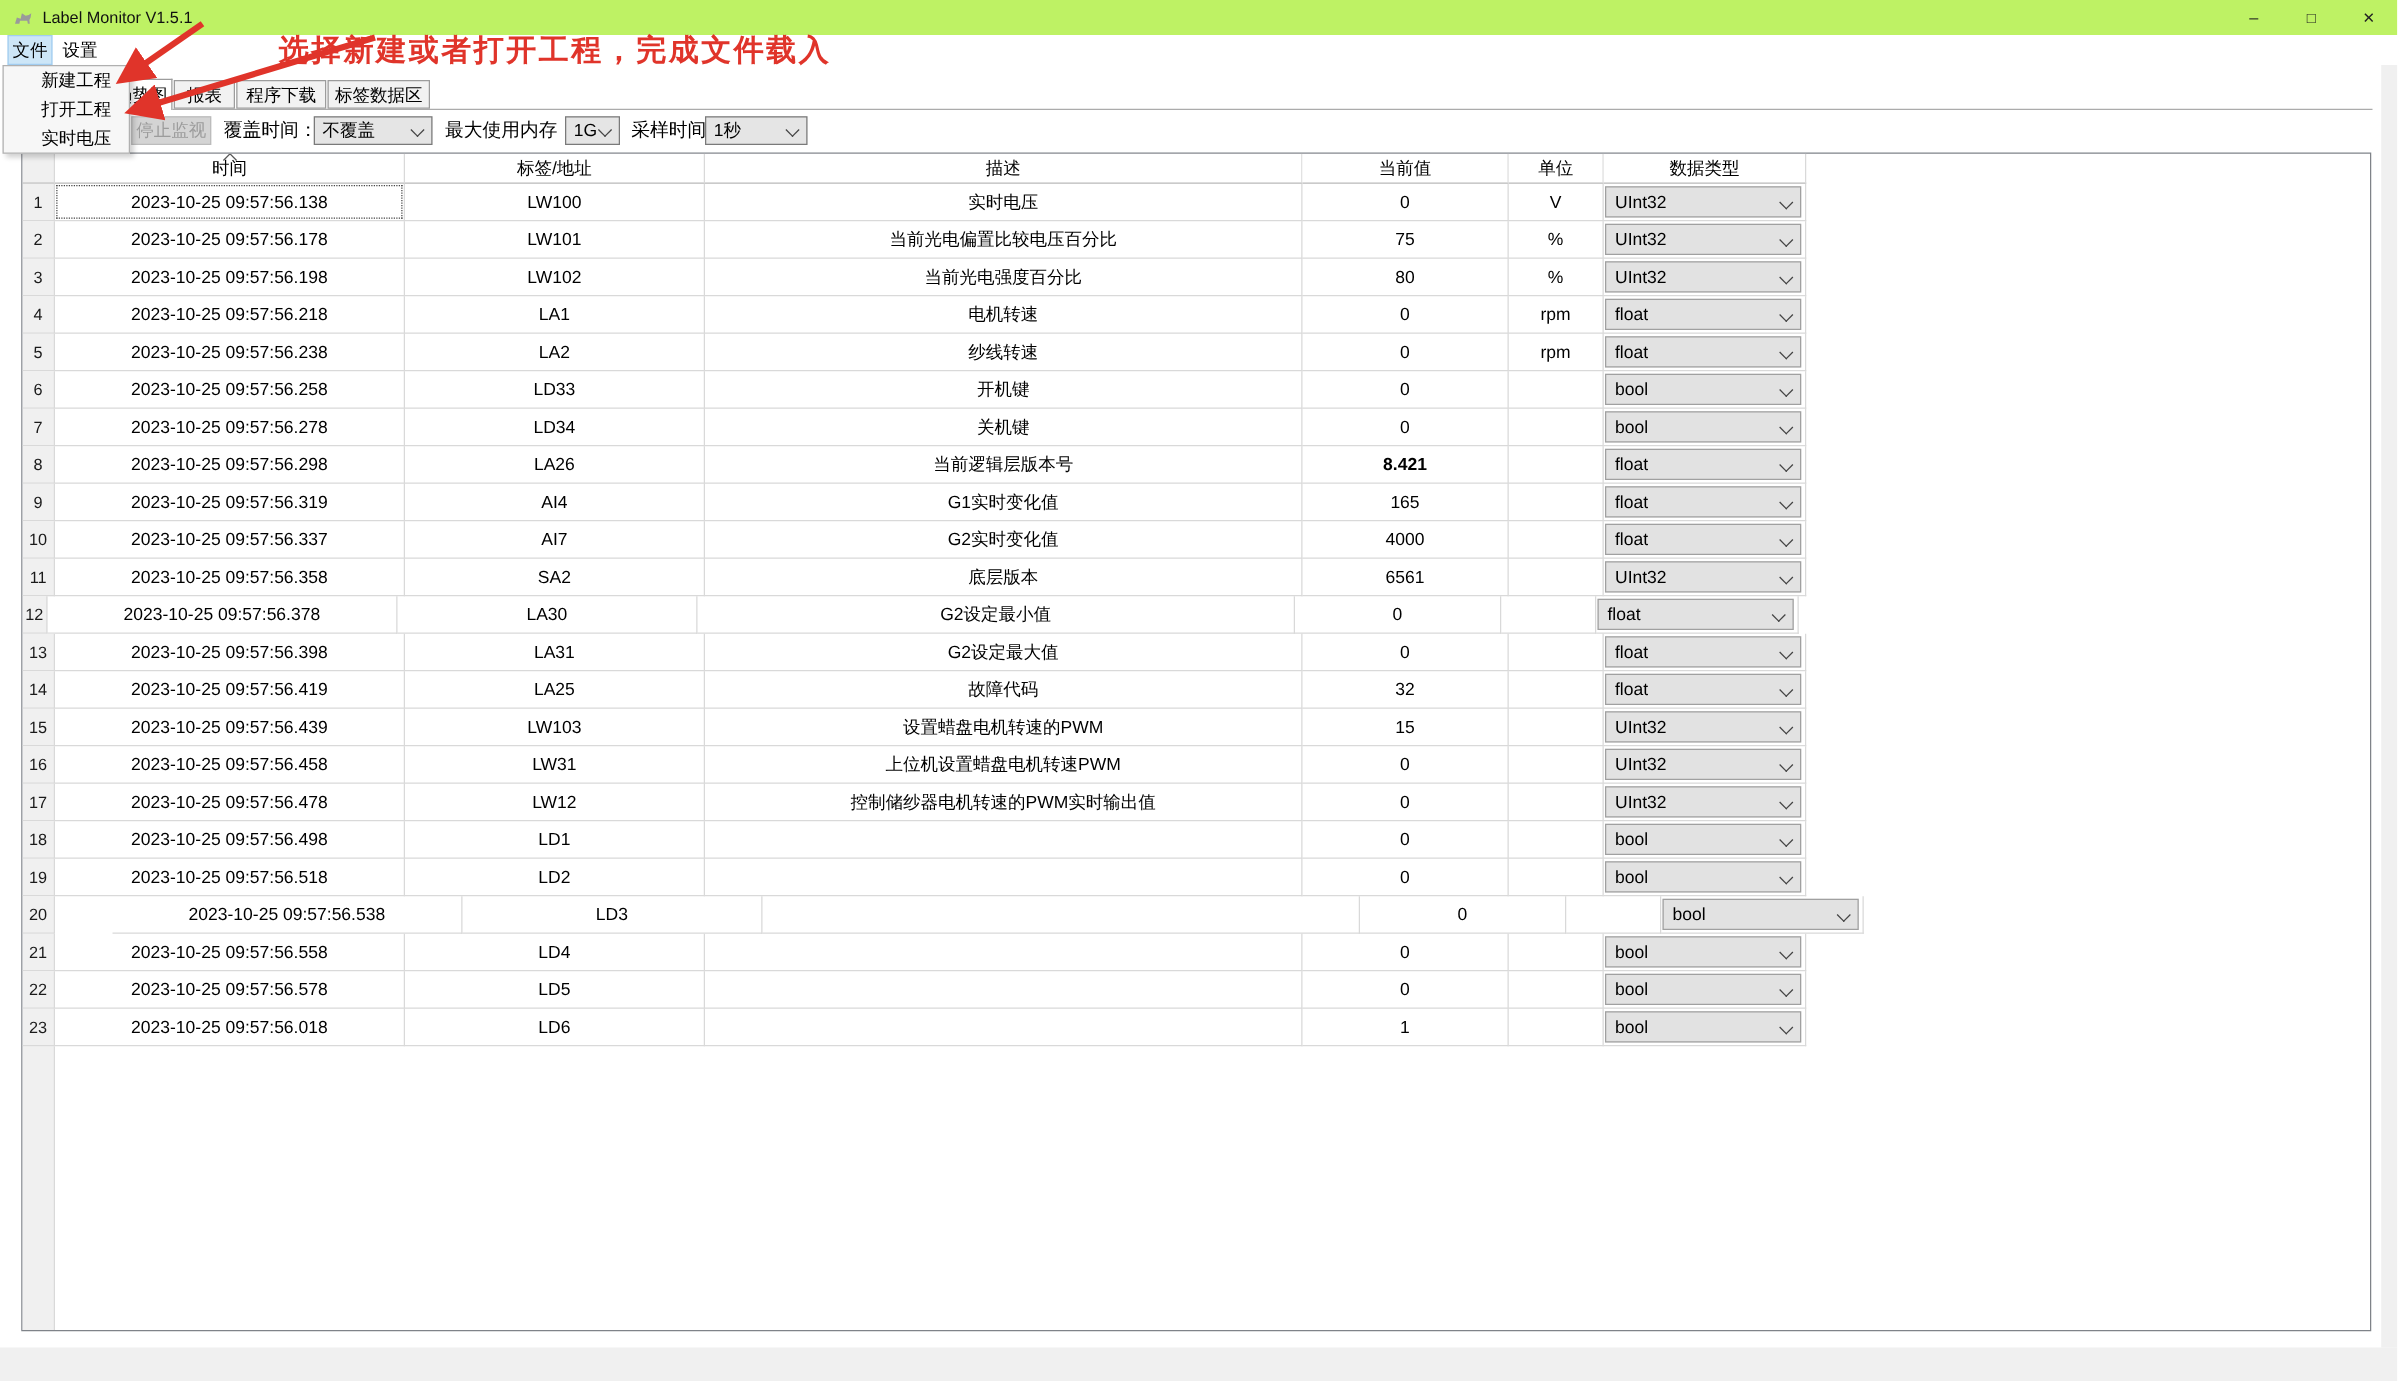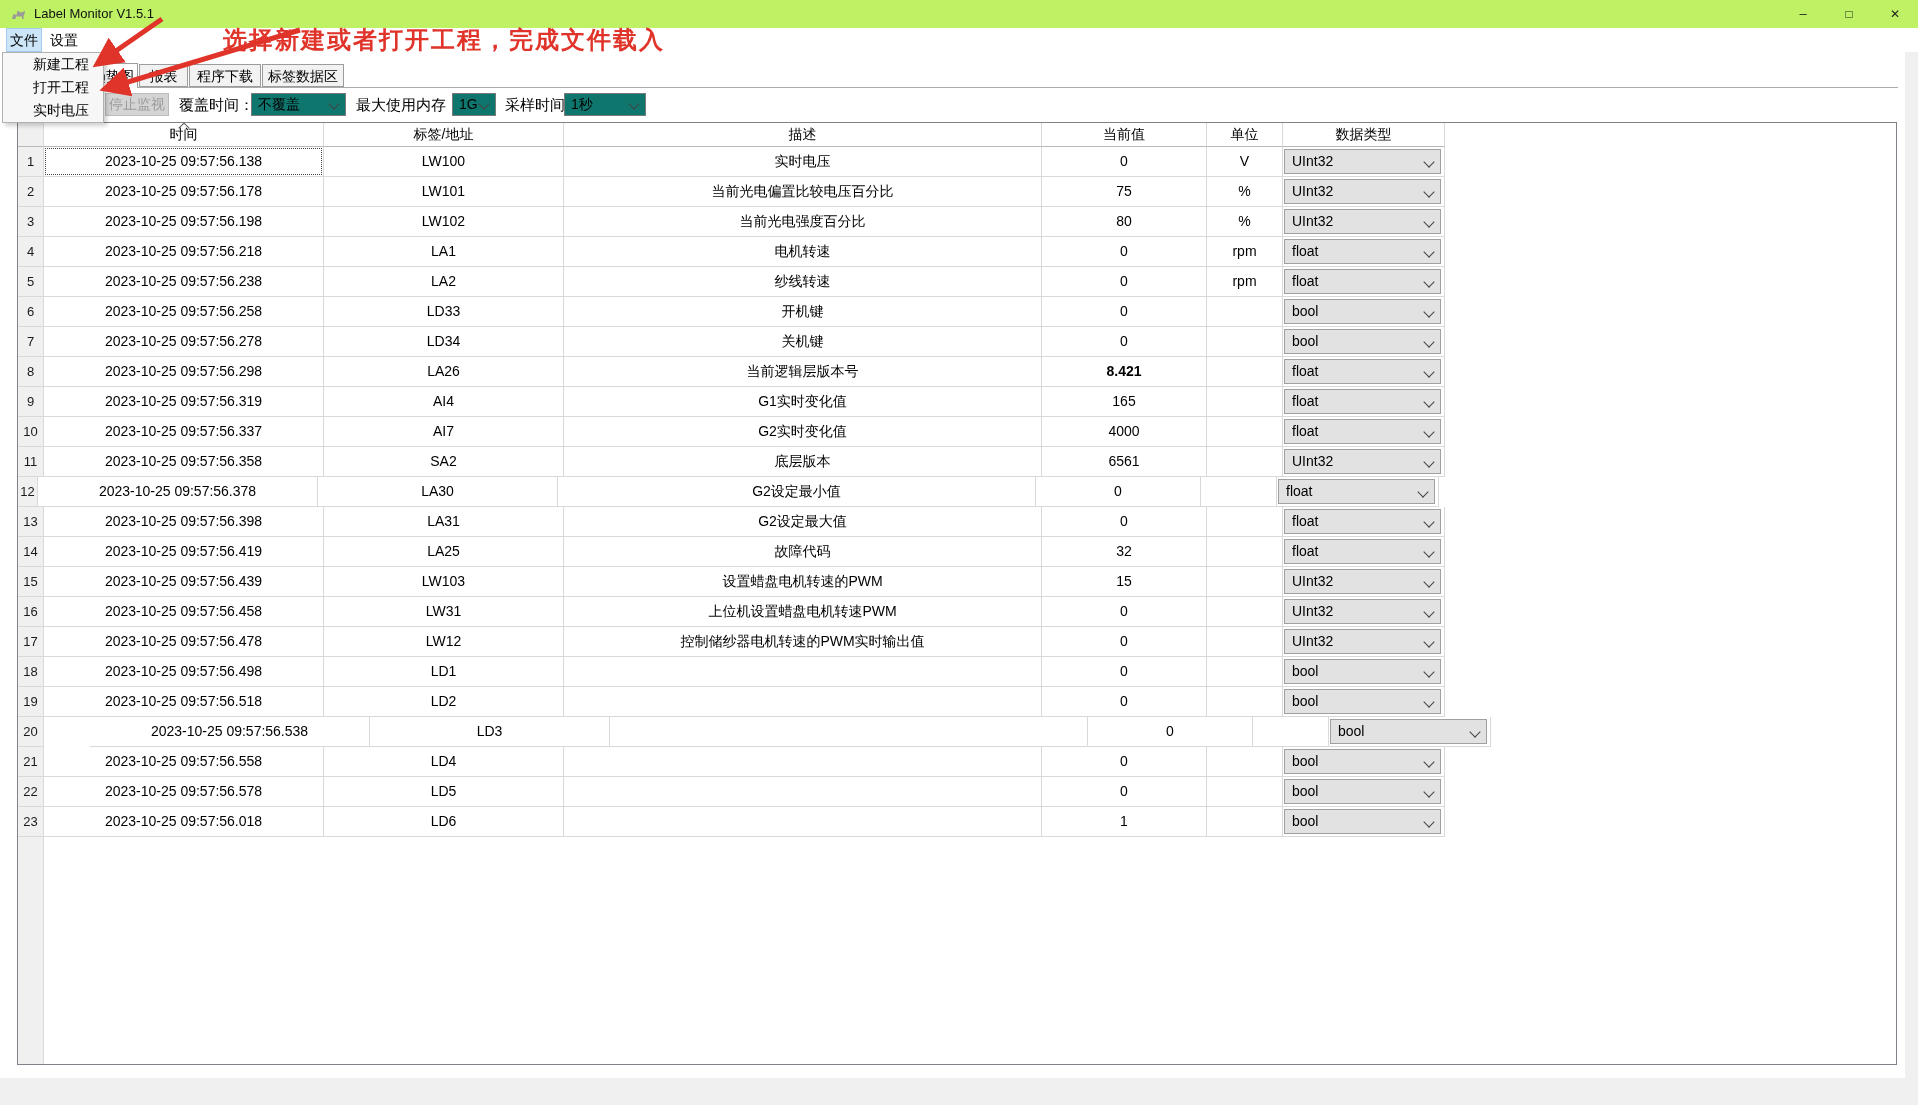--- a/index.html
+++ b/index.html
@@ -34,21 +34,21 @@
   .tab{top:64px;height:23px;line-height:23px;text-align:center;font-size:14px;background:#f2f2f2;
        border:1px solid #9c9c9c;box-sizing:border-box;}
   .tab.active{top:63px;height:25px;line-height:25px;background:#fff;border-bottom:none;z-index:5;}
   .tab1{left:88px;width:50px;} .tab2{left:139px;width:49px;} .tab3{left:189px;width:72px;} .tab4{left:262px;width:82px;}
 
   
   .tb-btn{left:105px;top:93px;width:64px;height:23px;line-height:21px;text-align:center;font-size:14px;
           background:#d4d4d4;border:1px solid #bcbcbc;box-sizing:border-box;color:#9c9c9c;}
   .tb-label{top:96px;height:18px;line-height:18px;font-size:15px;}
   .lbl-overwrite{left:179px;} .lbl-memory{left:356px;} .lbl-sample{left:505px;}
-  .combo{top:93px;height:23px;background:#0f766e;border:1px solid #7a7a7a;box-sizing:border-box;font-size:14px;}
+  .combo{top:93px;height:23px;background:#e5e5e5;border:1px solid #7a7a7a;box-sizing:border-box;font-size:14px;}
   .combo .val{position:absolute;left:6px;top:0;line-height:21px;}
   .chev{position:absolute;right:7px;top:6px;width:7px;height:7px;border-right:1px solid #444;border-bottom:1px solid #444;transform:rotate(45deg);}
   .combo-overwrite{left:251px;width:95px;} .combo-memory{left:452px;width:44px;} .combo-sample{left:564px;width:82px;}
 
   
   .grid-container{left:17px;top:122px;width:1880px;height:943px;background:#fff;
                   border:1px solid #7f8389;box-sizing:border-box;overflow:hidden;}
   .gutter-ext{position:absolute;left:0;top:714px;bottom:0;width:26px;background:#f0f0f0;border-right:1px solid #d9d9d9;box-sizing:border-box;}
   .trow{display:flex;position:relative;}
   .cell{box-sizing:border-box;border-right:1px solid #d9d9d9;border-bottom:1px solid #d9d9d9;

